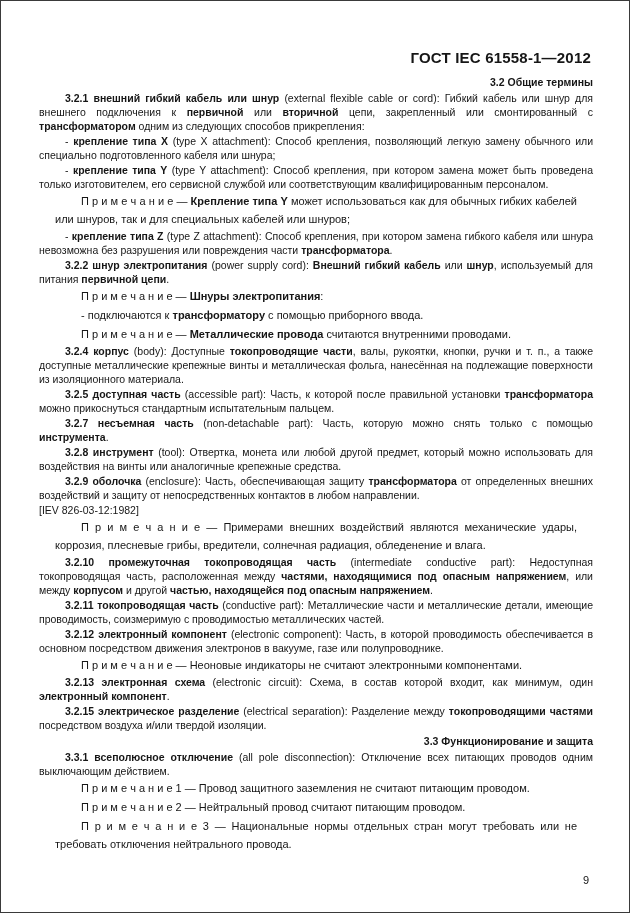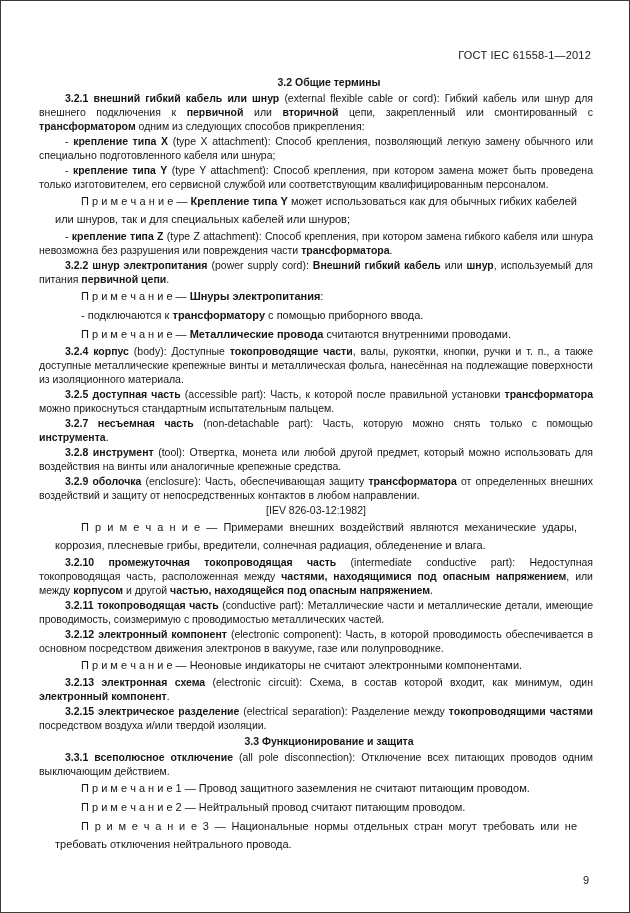--- a/index.html
+++ b/index.html
@@ -12,51 +12,51 @@
     background: #ffffff;
     border: 1px solid #3a3a3a;
     overflow: hidden;
     font-family: "Liberation Sans", "DejaVu Sans", sans-serif;
     color: #161616;
   }
   .doc-header {
     position: absolute;
     top: 48px;
     right: 38px;
-    font-size: 11px;
-    font-weight: normal;
+    font-size: 15px;
+    font-weight: bold;
     letter-spacing: 0.2px;
     text-align: center;
   }
   .doc-content {
     position: absolute;
     top: 72px;
     left: 38px;
     width: 554px;
   }
   .para {
     font-size: 10.5px;
     line-height: 14px;
     text-align: justify;
     text-indent: 26px;
     margin: 0 0 1px 0;
   }
   .para.heading {
     font-weight: bold;
-    text-align: center;
+    text-align: right;
     margin: 2px 0 2px 0;
   }
   .para.note {
     font-size: 11px;
     line-height: 18px;
     margin: 1px 16px;
   }
   .para.plain {
     text-indent: 0;
-    text-align: center;
+    text-align: left;
   }
   .b { font-weight: bold; }
   .doc-footer {
     position: absolute;
     bottom: 26px;
     right: 40px;
     font-size: 11px;
   }
 </style>
 </head>

